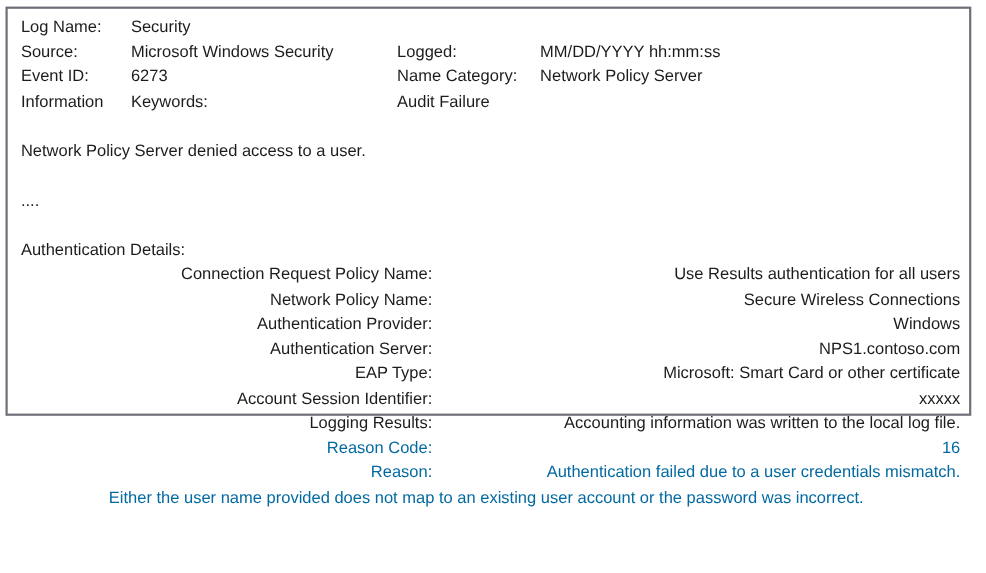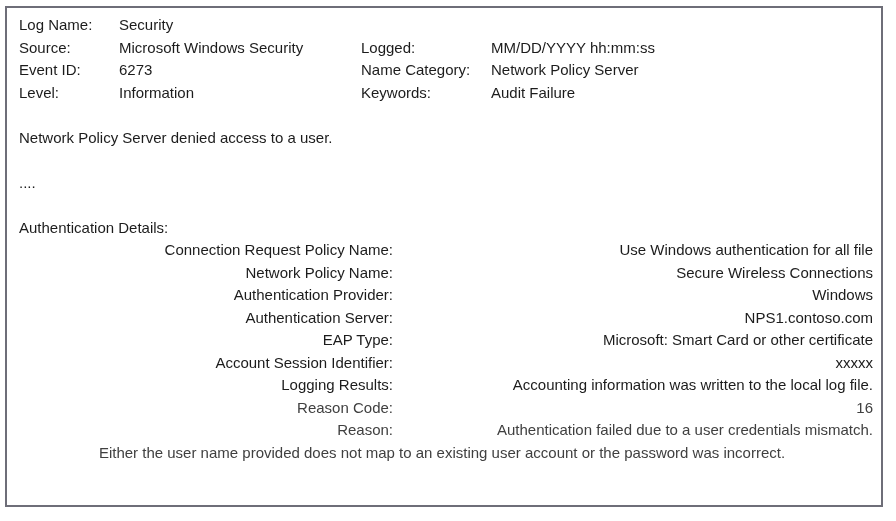--- a/index.html
+++ b/index.html
@@ -14,21 +14,21 @@
   .page {
     position: relative;
     width: 896px;
     height: 521px;
   }
   .frame {
     position: absolute;
     left: 5px;
     top: 6px;
     width: 878px;
-    height: 501px;
+    height: 372px;
     border: 2px solid #6e6e78;
     background: #ffffff;
     box-sizing: border-box;
     padding: 6px 8px 0 12px;
     color: #1c1c1c;
     font-size: 15px;
     line-height: 22.5px;
     white-space: nowrap;
   }
   .hrow {
@@ -36,21 +36,21 @@
     grid-template-columns: 100px 242px 130px 1fr;
   }
   .line { min-height: 22.5px; }
   .blank { min-height: 22.5px; }
   .details { margin-left: 97px; text-align: right; }
   .drow {
     display: grid;
     grid-template-columns: 277px 1fr;
   }
   .indent-val { padding-left: 7px; }
-  .red { color: #404040; }
+  .red { color: #0369a1; }
   .footer-note {
     margin-left: -8px;
     text-align: center;
   }
 </style>
 </head>
 <body>
 
 <div class="page">
   <div class="frame">
@@ -68,38 +68,37 @@
         <span>Logged:</span>
         <span>MM/DD/YYYY hh:mm:ss</span>
       </div>
       <div class="hrow">
         <span>Event ID:</span>
         <span>6273</span>
         <span>Name Category:</span>
         <span>Network Policy Server</span>
       </div>
       <div class="hrow">
-        <span>Level:</span>
         <span>Information</span>
         <span>Keywords:</span>
         <span>Audit Failure</span>
       </div>
     </div>
 
     <div class="blank"></div>
     <div class="line">Network Policy Server denied access to a user.</div>
     <div class="blank"></div>
     <div class="line">....</div>
     <div class="blank"></div>
     <div class="line">Authentication Details:</div>
 
     <div class="details">
       <div class="drow">
         <span>Connection Request Policy Name:</span>
-        <span>Use Windows authentication for all file</span>
+        <span>Use Results authentication for all users</span>
       </div>
       <div class="drow">
         <span>Network Policy Name:</span>
         <span>Secure Wireless Connections</span>
       </div>
       <div class="drow">
         <span>Authentication Provider:</span>
         <span>Windows</span>
       </div>
       <div class="drow">

